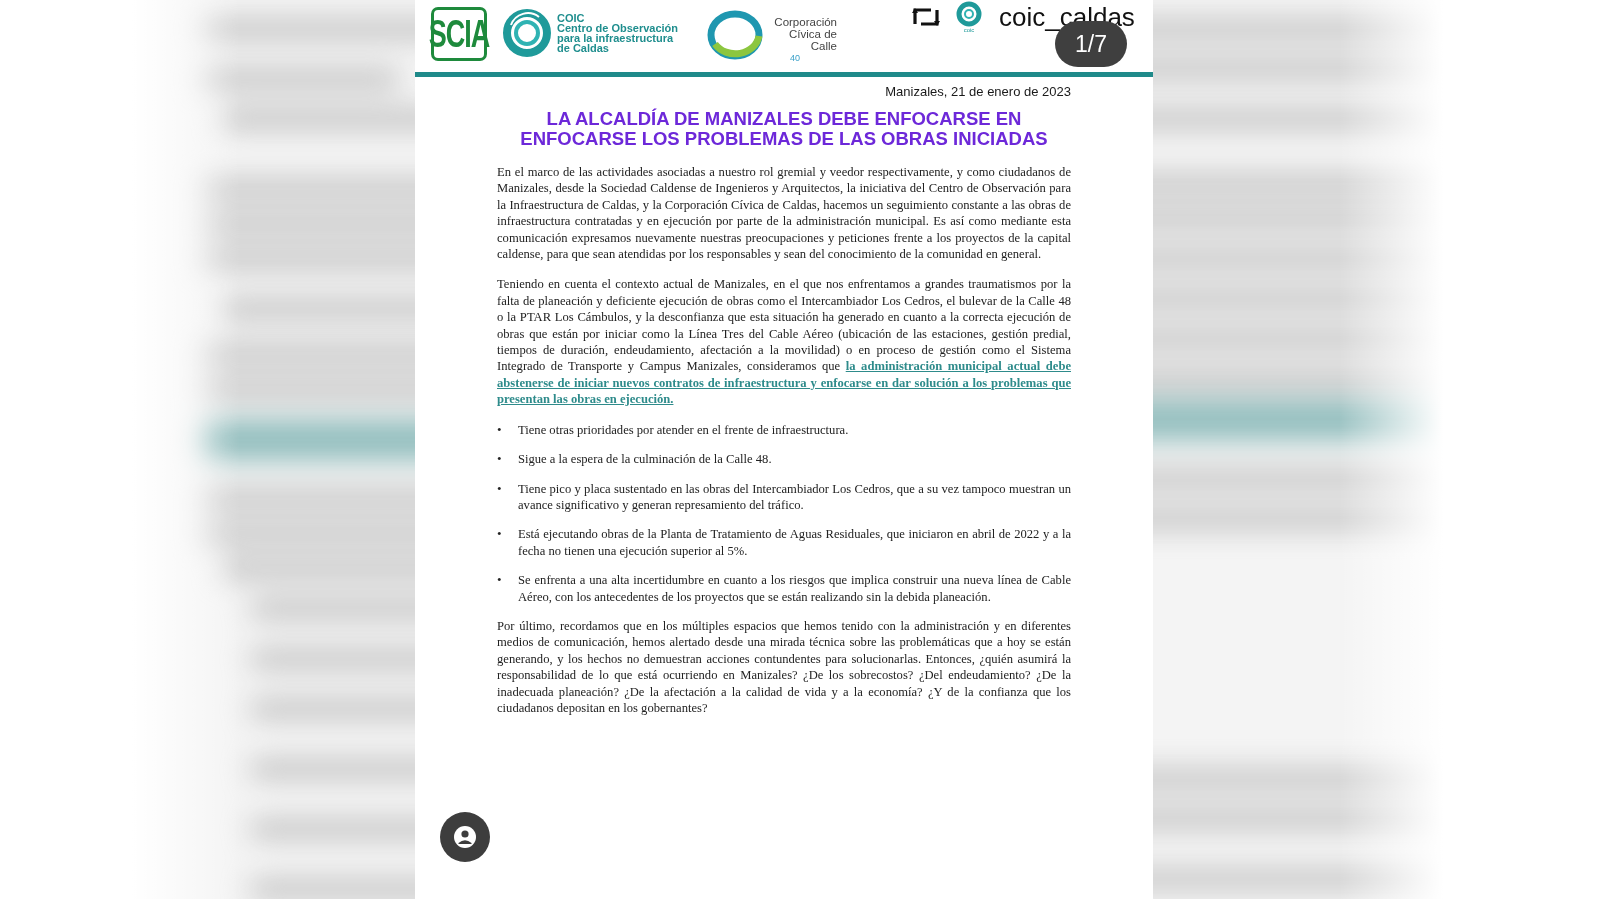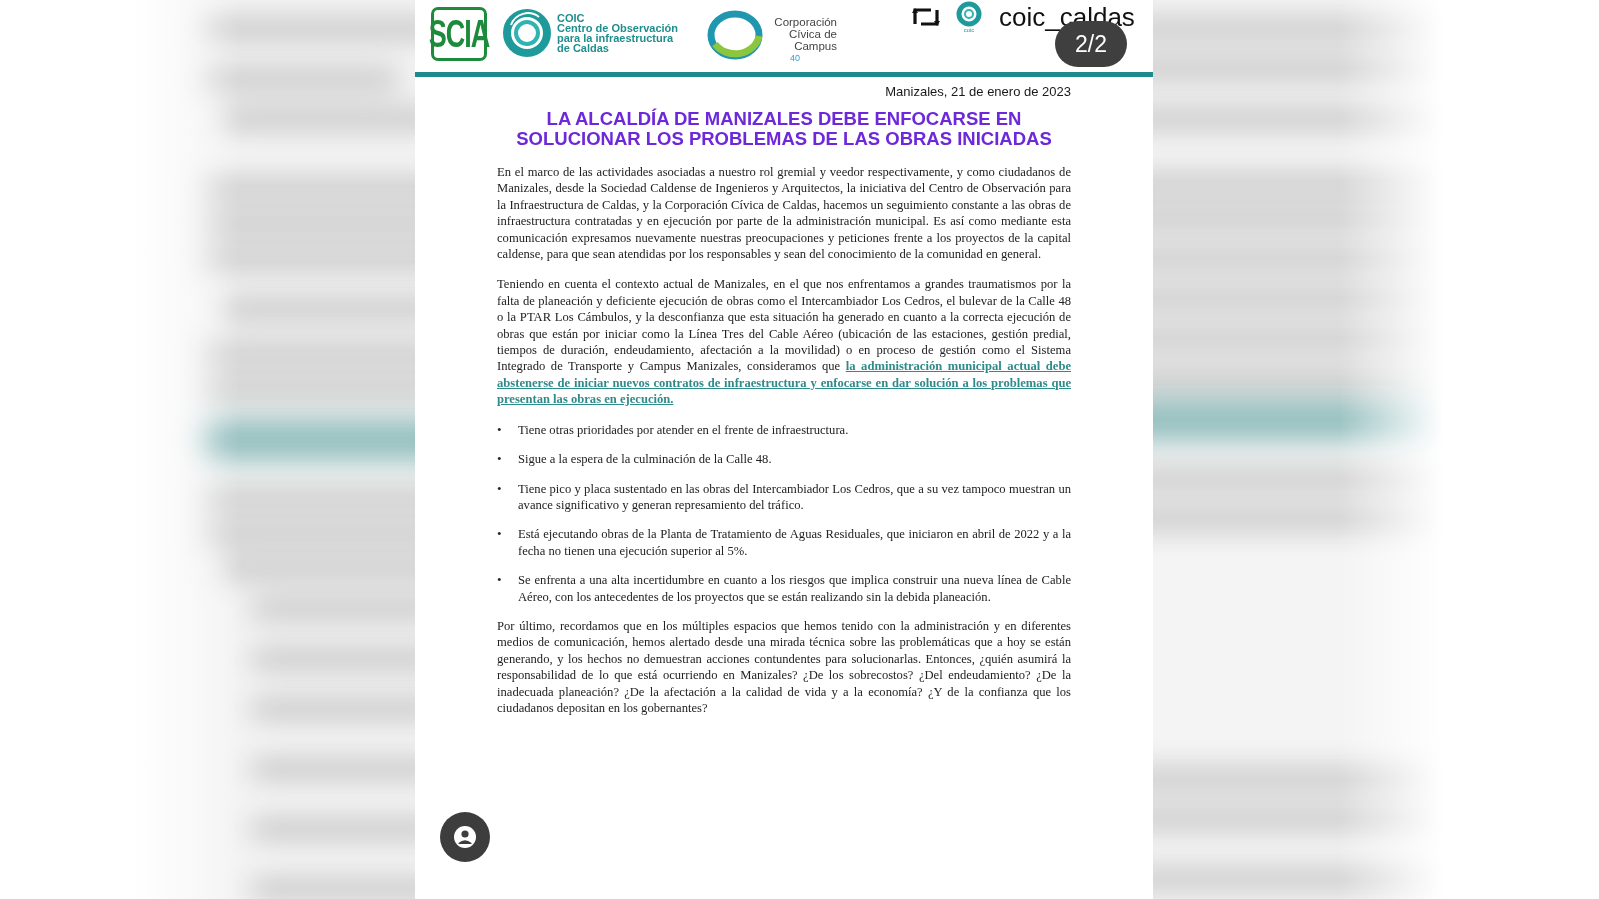--- a/index.html
+++ b/index.html
@@ -181,45 +181,45 @@
       <div>de Caldas</div>
     </div>
 
     <svg class="corp-ring" viewBox="0 0 64 56">
       <ellipse cx="30" cy="29" rx="24" ry="21" fill="none" stroke="#1f97b0" stroke-width="7"></ellipse>
       <path d="M10 38 A24 21 0 0 0 54 30" fill="none" stroke="#8cc63f" stroke-width="7"></path>
     </svg>
     <div class="corp-text">
       <div>Corporación</div>
       <div>Cívica de</div>
-      <div>Campus</div>
+      <div>Calle</div>
       <span class="corp-40">40</span>
     </div>
 
     <svg class="ig-repost" viewBox="0 0 30 26">
       <path d="M4 20 V6 H20" fill="none" stroke="#111" stroke-width="3.2"></path>
       <path d="M1 9 L4 4 L7 9 Z" fill="#111"></path>
       <path d="M26 6 V20 H10" fill="none" stroke="#111" stroke-width="3.2"></path>
       <path d="M23 17 L26 22 L29 17 Z" fill="#111"></path>
     </svg>
     <svg class="ig-avatar" viewBox="0 0 32 34">
       <circle cx="16" cy="14" r="10" fill="none" stroke="#1f9a9a" stroke-width="5"></circle>
       <circle cx="16" cy="14" r="4" fill="none" stroke="#2fb3b3" stroke-width="2"></circle>
       <text x="16" y="32" text-anchor="middle" font-size="6" fill="#1f9a9a" font-family="Liberation Sans, sans-serif">coic</text>
     </svg>
     <div class="ig-username">coic_caldas</div>
-    <div class="page-indicator">2/2</div>
+    <div class="page-indicator">1/7</div>
   </div>
   <div class="teal-rule"></div>
 
   <div class="date">Manizales, 21 de enero de 2023</div>
 
   <div class="title">
     <div>LA ALCALDÍA DE MANIZALES DEBE ENFOCARSE EN</div>
-    <div>SOLUCIONAR LOS PROBLEMAS DE LAS OBRAS INICIADAS</div>
+    <div>ENFOCARSE LOS PROBLEMAS DE LAS OBRAS INICIADAS</div>
   </div>
 
   <div class="body">
     <p>En el marco de las actividades asociadas a nuestro rol gremial y veedor respectivamente, y como ciudadanos de Manizales, desde la Sociedad Caldense de Ingenieros y Arquitectos, la iniciativa del Centro de Observación para la Infraestructura de Caldas, y la Corporación Cívica de Caldas, hacemos un seguimiento constante a las obras de infraestructura contratadas y en ejecución por parte de la administración municipal. Es así como mediante esta comunicación expresamos nuevamente nuestras preocupaciones y peticiones frente a los proyectos de la capital caldense, para que sean atendidas por los responsables y sean del conocimiento de la comunidad en general.</p>
     <p>
       <span>Teniendo en cuenta el contexto actual de Manizales, en el que nos enfrentamos a grandes traumatismos por la falta de planeación y deficiente ejecución de obras como el Intercambiador Los Cedros, el bulevar de la Calle 48 o la PTAR Los Cámbulos, y la desconfianza que esta situación ha generado en cuanto a la correcta ejecución de obras que están por iniciar como la Línea Tres del Cable Aéreo (ubicación de las estaciones, gestión predial, tiempos de duración, endeudamiento, afectación a la movilidad) o en proceso de gestión como el Sistema Integrado de Transporte y Campus Manizales, consideramos que </span><span class="link">la administración municipal actual debe abstenerse de iniciar nuevos contratos de infraestructura y enfocarse en dar solución a los problemas que presentan las obras en ejecución.</span>
     </p>
     <ul class="bullets">
       <li>Tiene otras prioridades por atender en el frente de infraestructura.</li>
       <li>Sigue a la espera de la culminación de la Calle 48.</li>

